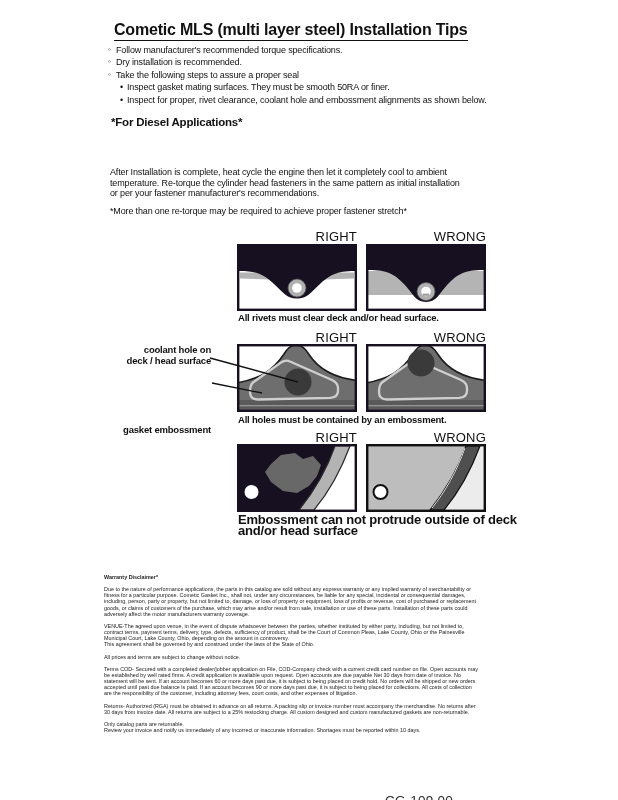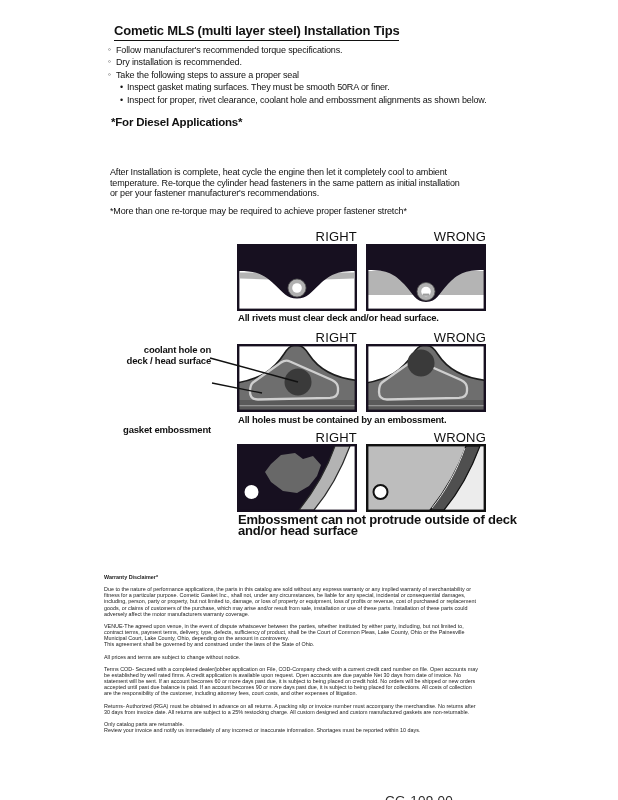--- a/index.html
+++ b/index.html
@@ -1,20 +1,20 @@
 <!DOCTYPE html>
 <html><head>
 <meta charset="utf-8">
 <style>
   html,body{margin:0;padding:0;background:#ffffff;}
   #page{position:relative;width:618px;height:800px;background:#ffffff;overflow:hidden;
         font-family:"Liberation Sans","DejaVu Sans",sans-serif;color:#111;}
   .abs{position:absolute;}
   
-  .doc-title{font-size:13px;font-weight:700;letter-spacing:-0.2px;border-bottom:1.6px solid #111;padding-bottom:2px;white-space:nowrap;}
+  .doc-title{font-size:16px;font-weight:700;letter-spacing:-0.2px;border-bottom:1.6px solid #111;padding-bottom:2px;white-space:nowrap;}
   
   .bullets{font-size:9px;letter-spacing:-0.15px;}
   .bullet-row{display:flex;line-height:12.4px;white-space:nowrap;}
   .bullet-row .mk{width:8px;flex:0 0 8px;font-size:8px;}
   .sub .bullet-row{margin-left:12px;}
   .sub .mk{width:7px;flex:0 0 7px;font-size:9px;}
   
   .heading2{font-size:11.5px;font-weight:700;letter-spacing:-0.2px;white-space:nowrap;}
   .para .line{font-size:9px;line-height:10.6px;letter-spacing:-0.15px;white-space:nowrap;}
   

